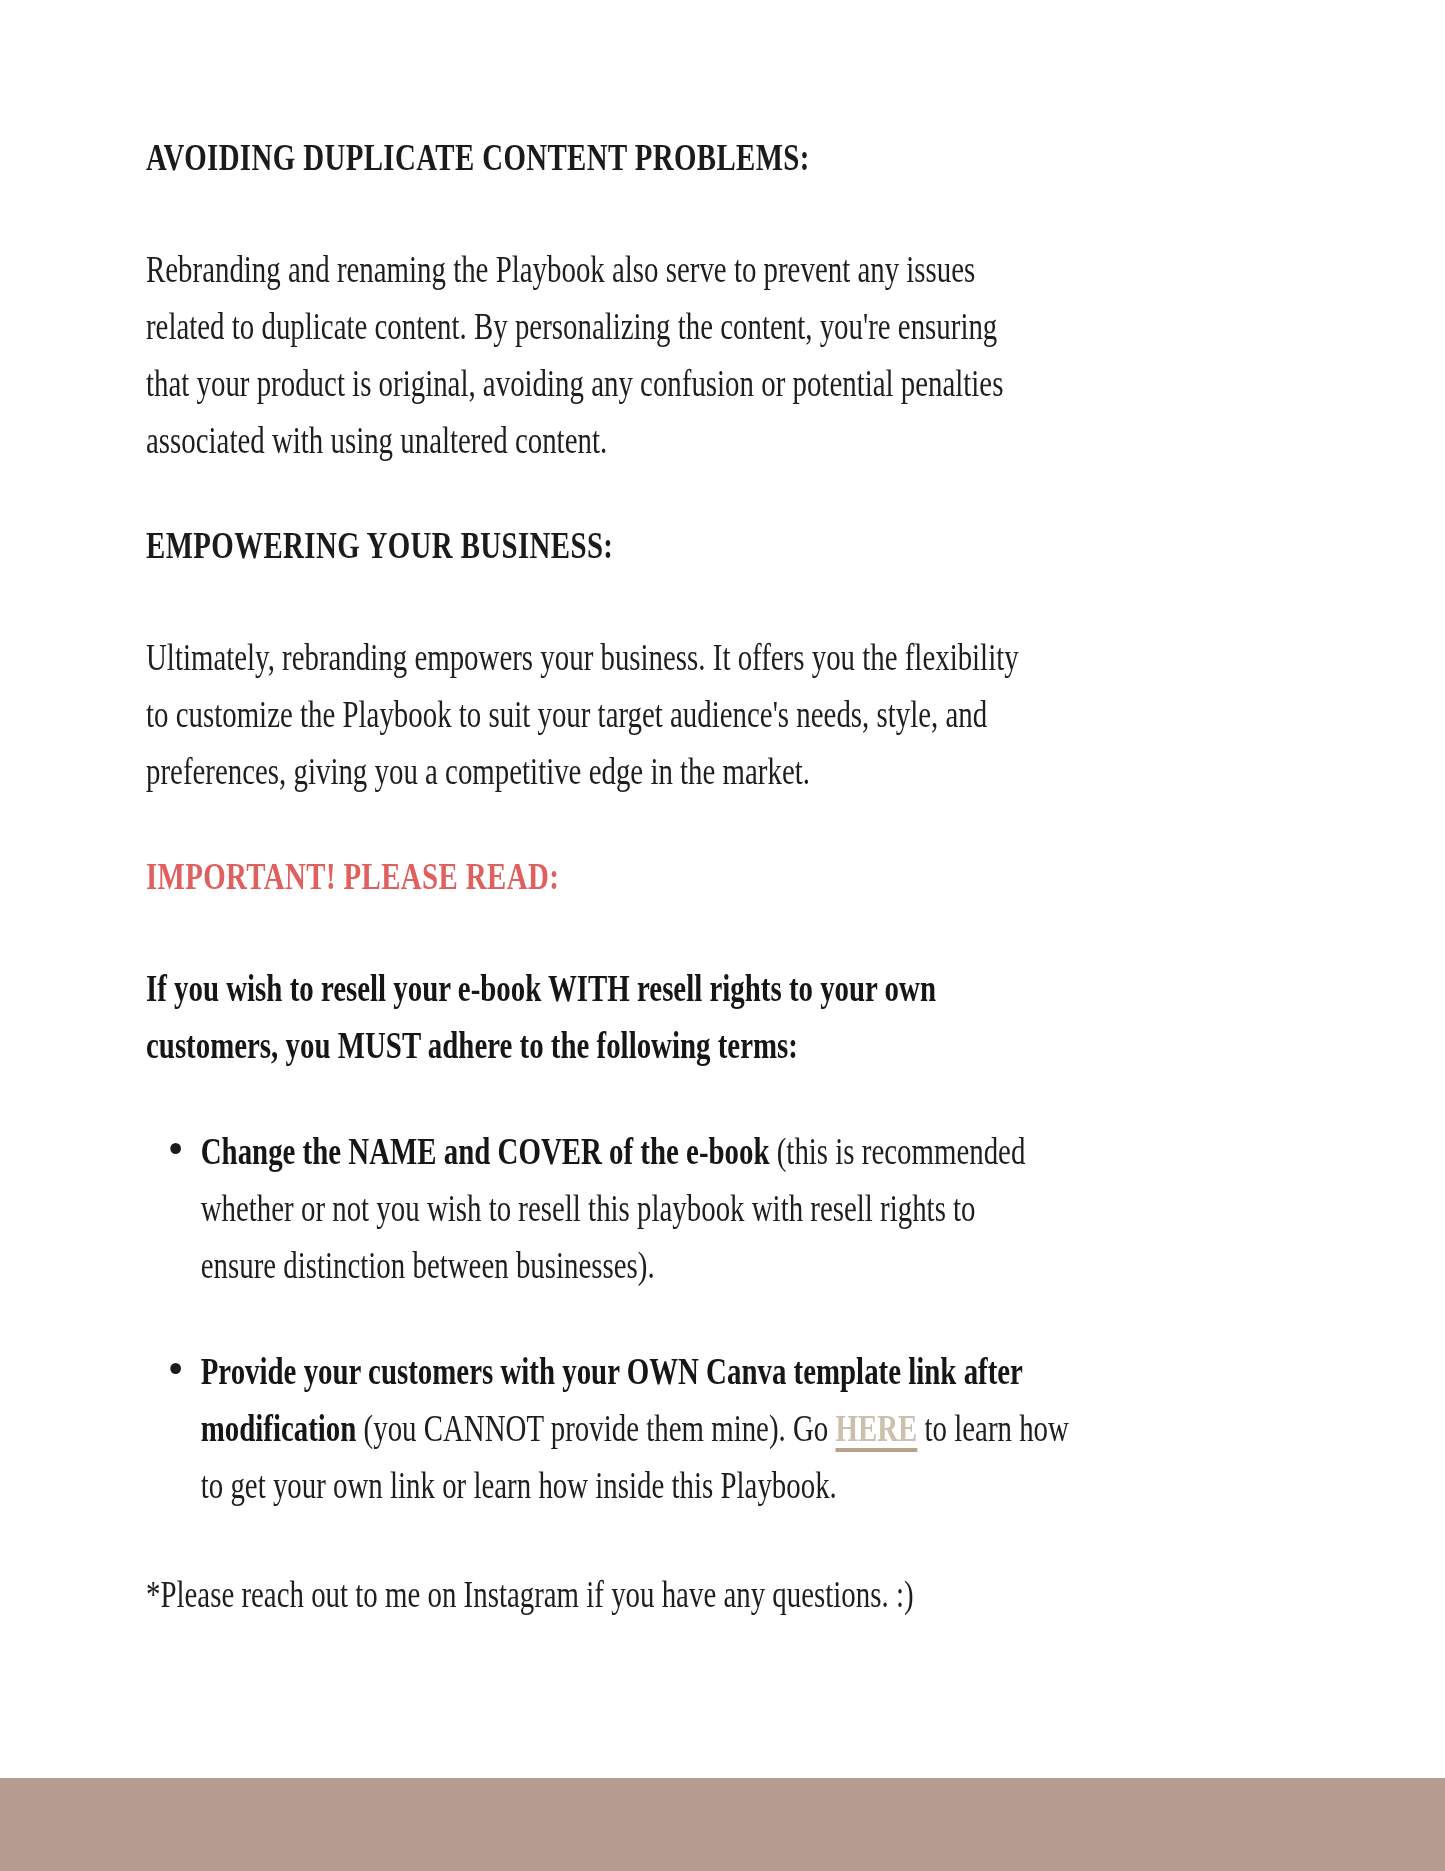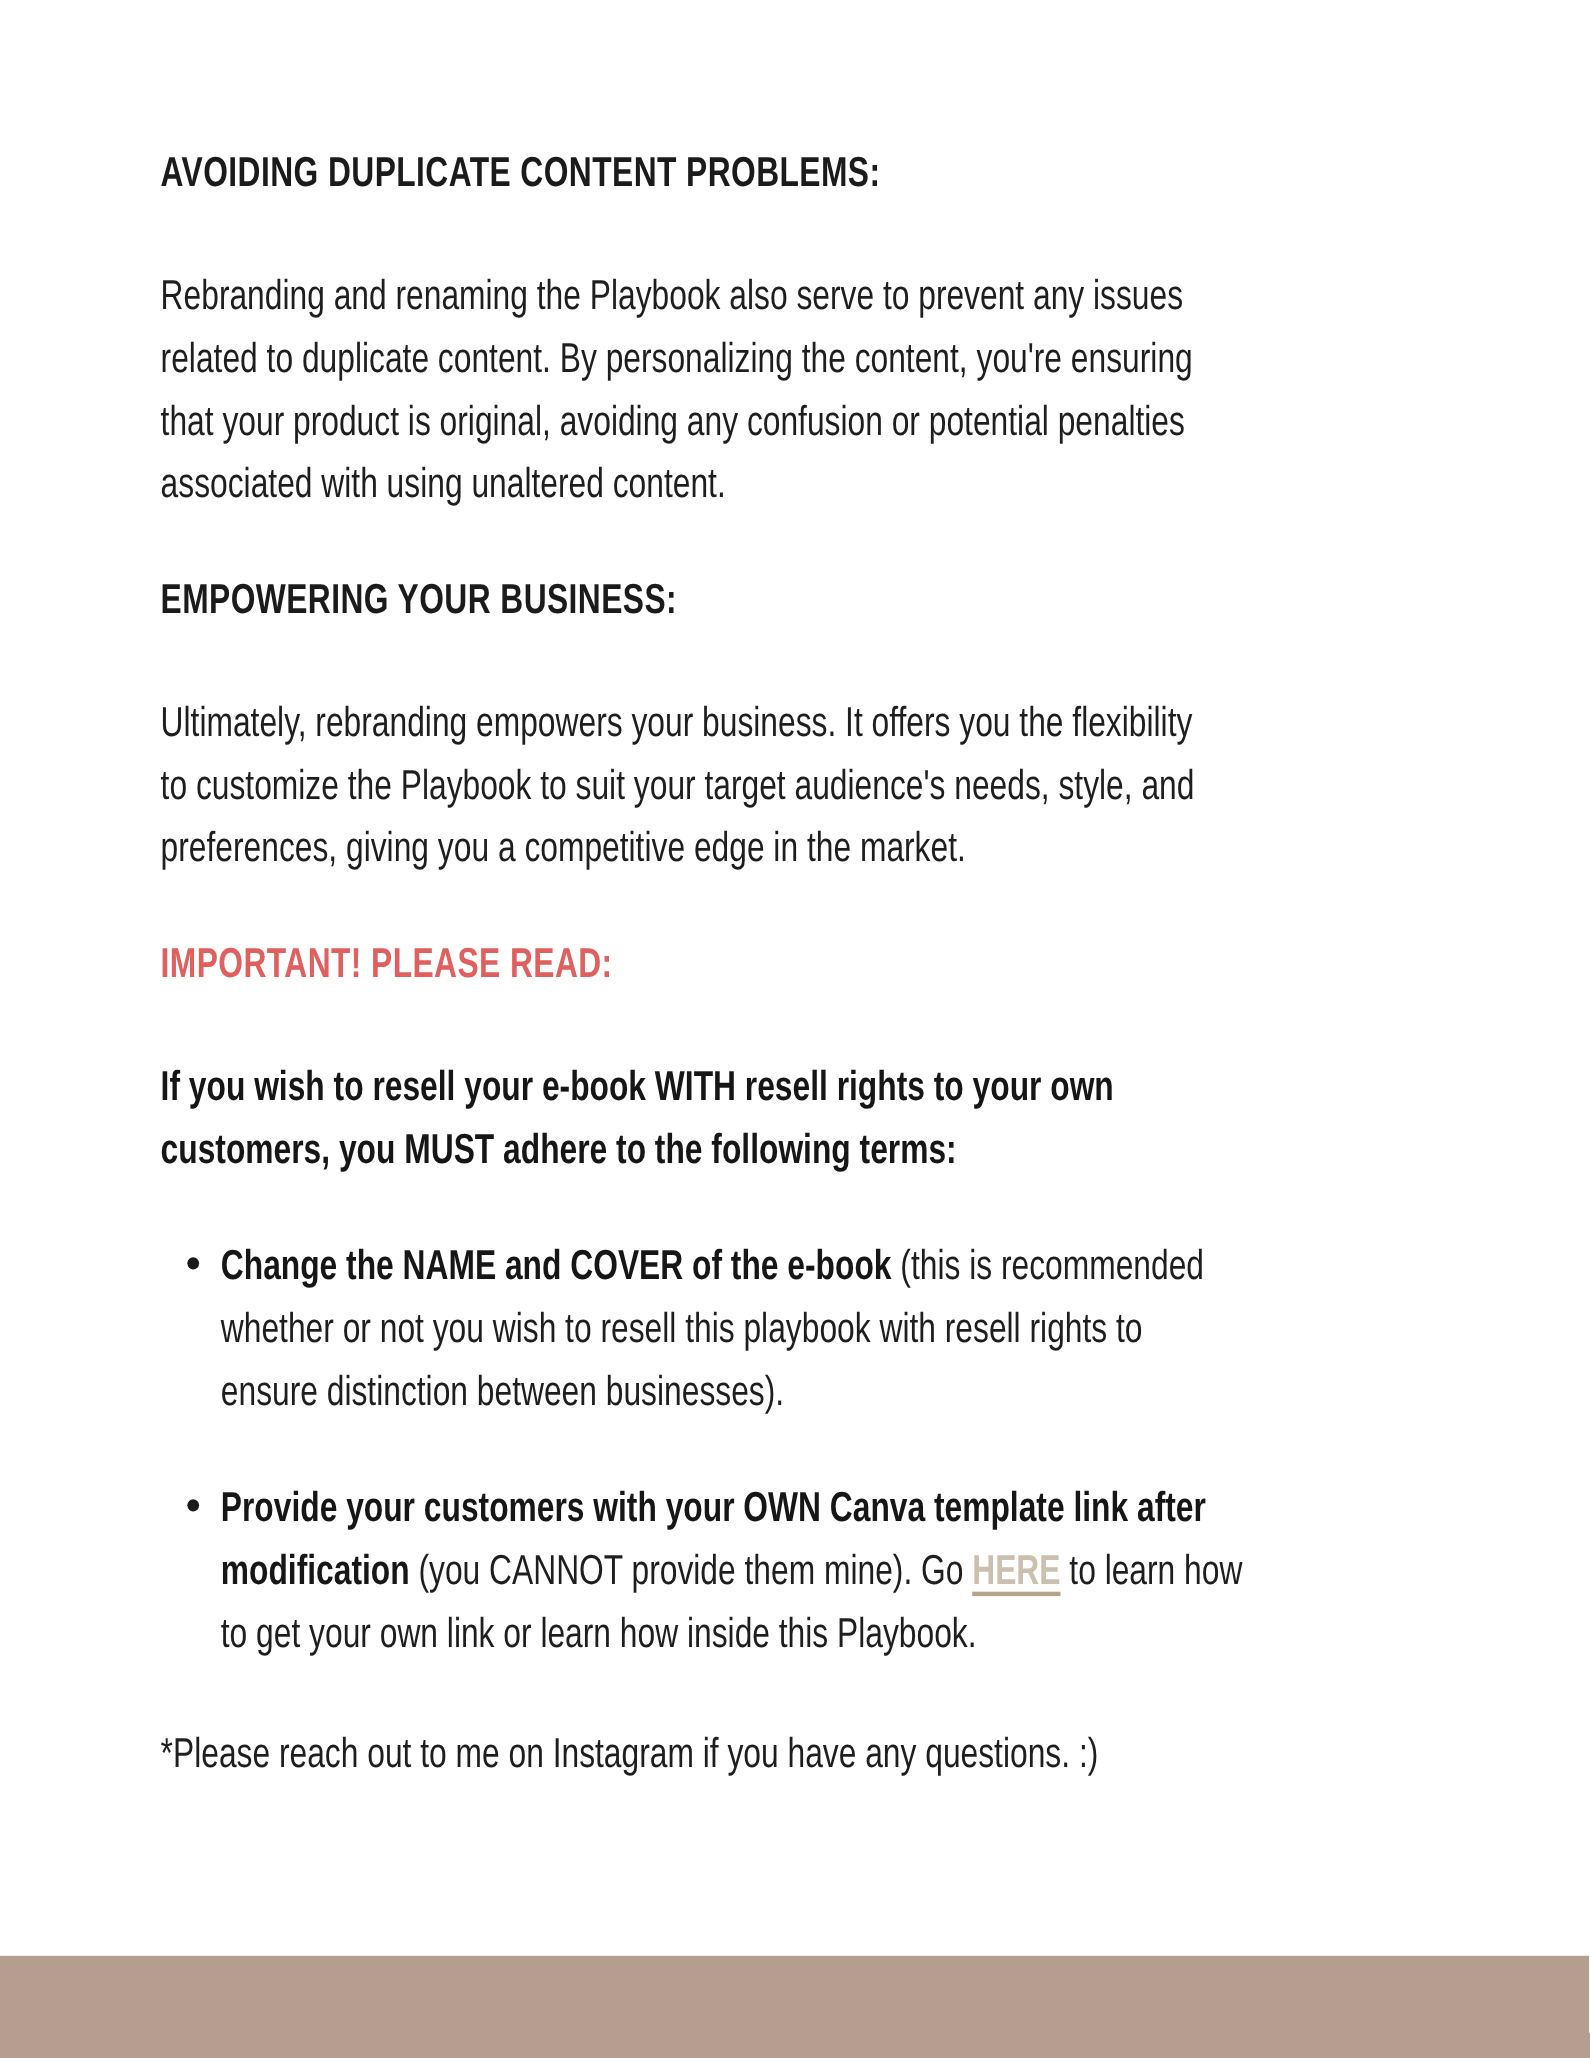--- a/index.html
+++ b/index.html
@@ -2,21 +2,21 @@
 <html><head>
 <meta charset="utf-8">
 <style>
   html, body { margin: 0; padding: 0; background: #ffffff; }
   .page {
     position: relative;
     width: 1445px;
     height: 1871px;
     background: #ffffff;
     overflow: hidden;
-    font-family: Liberation Sans, sans-serif;
+    font-family: Liberation Serif, serif;
     color: #1e1e1e;
   }
   
   .content {
     position: absolute;
     left: 146px;
     top: 129px;
     width: 1512px;
     transform: scaleX(0.76);
     transform-origin: 0 0;

